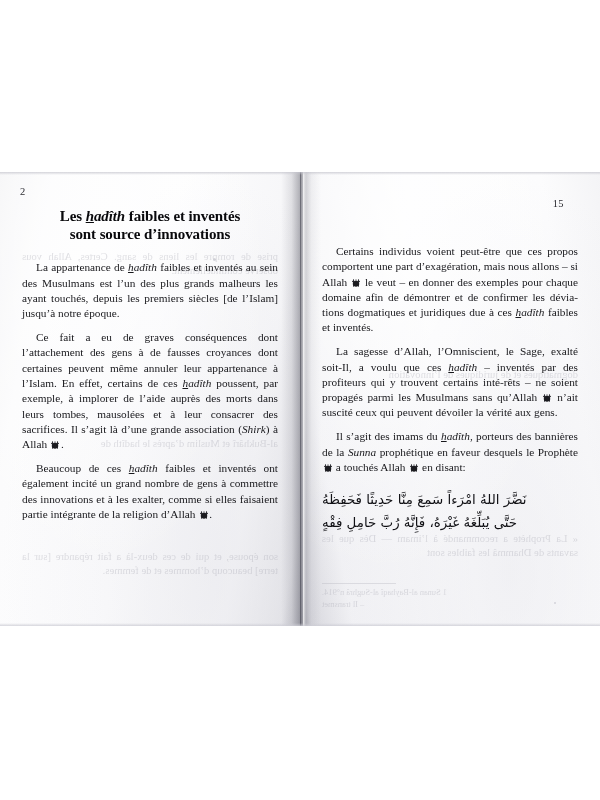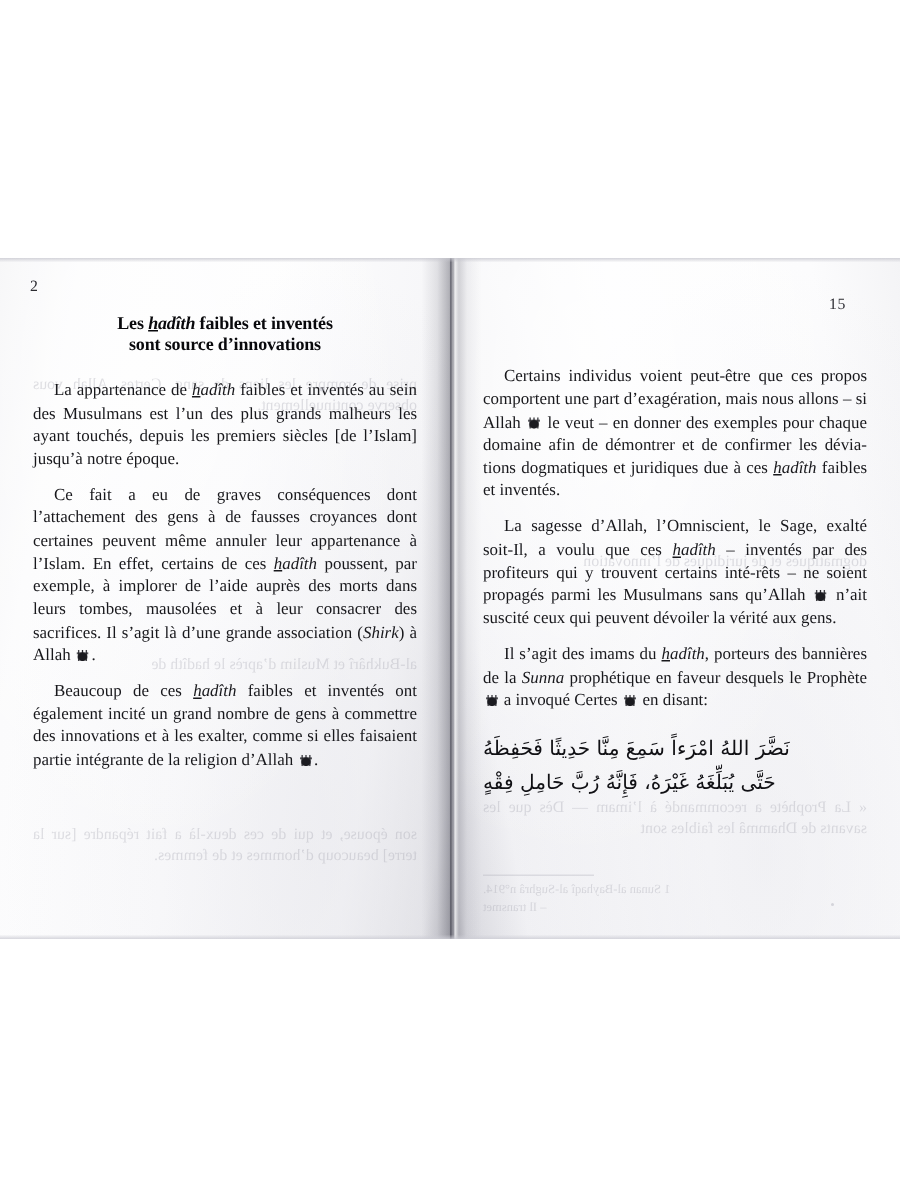--- a/index.html
+++ b/index.html
@@ -134,21 +134,21 @@
     top: 0;
     color: #17171b;
   }
   .content-left  { top: 36px; }
   .content-right { top: 48px; margin-top: 24px; }
 
   
   .chapter-title {
     text-align: center;
     font-weight: bold;
-    font-size: 12px;
+    font-size: 15px;
     line-height: 1.18;
     color: #09090c;
     margin: 0 0 17px 0;
     letter-spacing: -0.1px;
   }
   .chapter-title .em {
     font-style: italic;
   }
   .chapter-title .em .u {
     text-decoration: underline;
@@ -314,21 +314,21 @@
       </div>
 
       <div class="folio folio-right">15</div>
 
       <div class="content content-right">
 
         <p class="para"><span>Certains individus voient peut-être que ces propos comportent une part d’exagération, mais nous allons – si Allah </span><span class="honorific"></span><span> le veut – en donner des exemples pour chaque domaine afin de démontrer et de confirmer les dévia-tions dogmatiques et juridiques due à ces </span><span class="term"><span class="u">h</span>adîth</span><span> faibles et inventés.</span></p>
 
         <p class="para"><span>La sagesse d’Allah, l’Omniscient, le Sage, exalté soit-Il, a voulu que ces </span><span class="term"><span class="u">h</span>adîth</span><span> – inventés par des profiteurs qui y trouvent certains inté-rêts – ne soient propagés parmi les Musulmans sans qu’Allah </span><span class="honorific"></span><span> n’ait suscité ceux qui peuvent dévoiler la vérité aux gens.</span></p>
 
-        <p class="para"><span>Il s’agit des imams du </span><span class="term"><span class="u">h</span>adîth</span><span>, porteurs des bannières de la </span><span class="ital">Sunna</span><span> prophétique en faveur desquels le Prophète </span><span class="honorific"></span><span> a invoqué Certes </span><span class="honorific"></span><span> en disant:</span></p>
+        <p class="para"><span>Il s’agit des imams du </span><span class="term"><span class="u">h</span>adîth</span><span>, porteurs des bannières de la </span><span class="ital">Sunna</span><span> prophétique en faveur desquels le Prophète </span><span class="honorific"></span><span> a touchés Allah </span><span class="honorific"></span><span> en disant:</span></p>
 
         <div class="arabic-block">
           <div class="arabic-line">نَضَّرَ اللهُ امْرَءاً سَمِعَ مِنَّا حَدِيثًا فَحَفِظَهُ</div>
           <div class="arabic-line">حَتَّى يُبَلِّغَهُ غَيْرَهُ، فَإِنَّهُ رُبَّ حَامِلِ فِقْهٍ</div>
         </div>
 
       </div>
     </div>
 
   </div>

